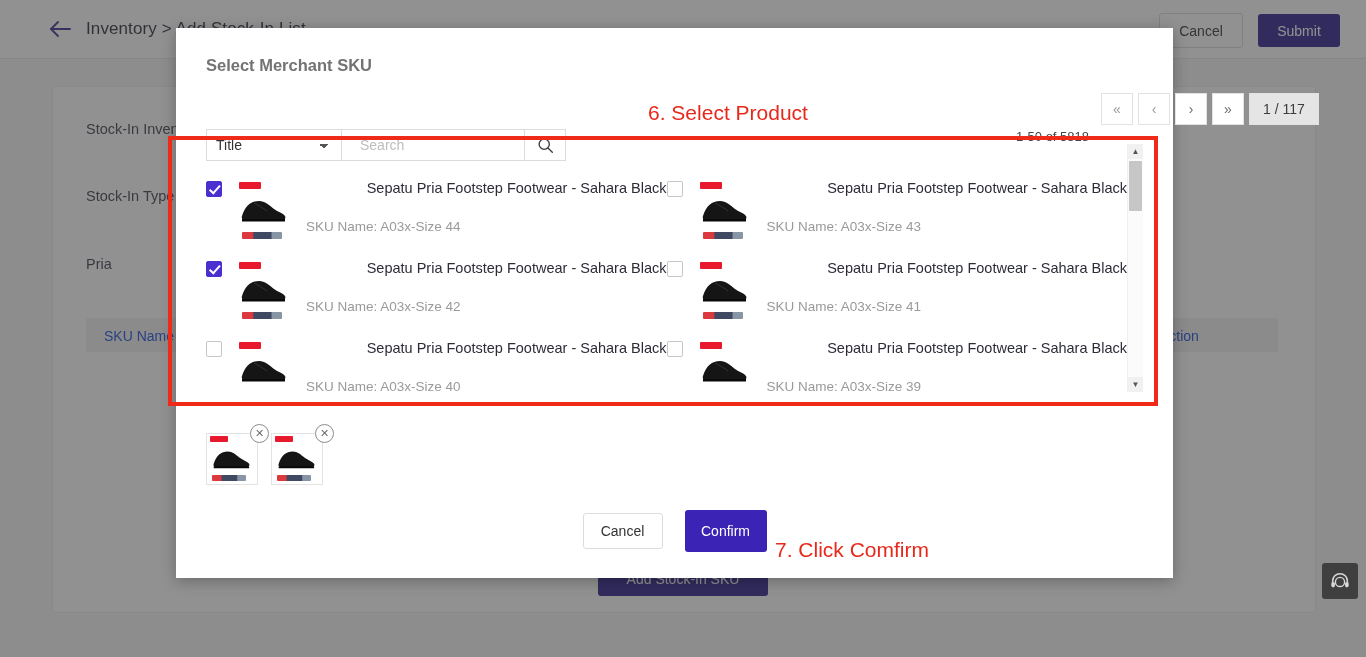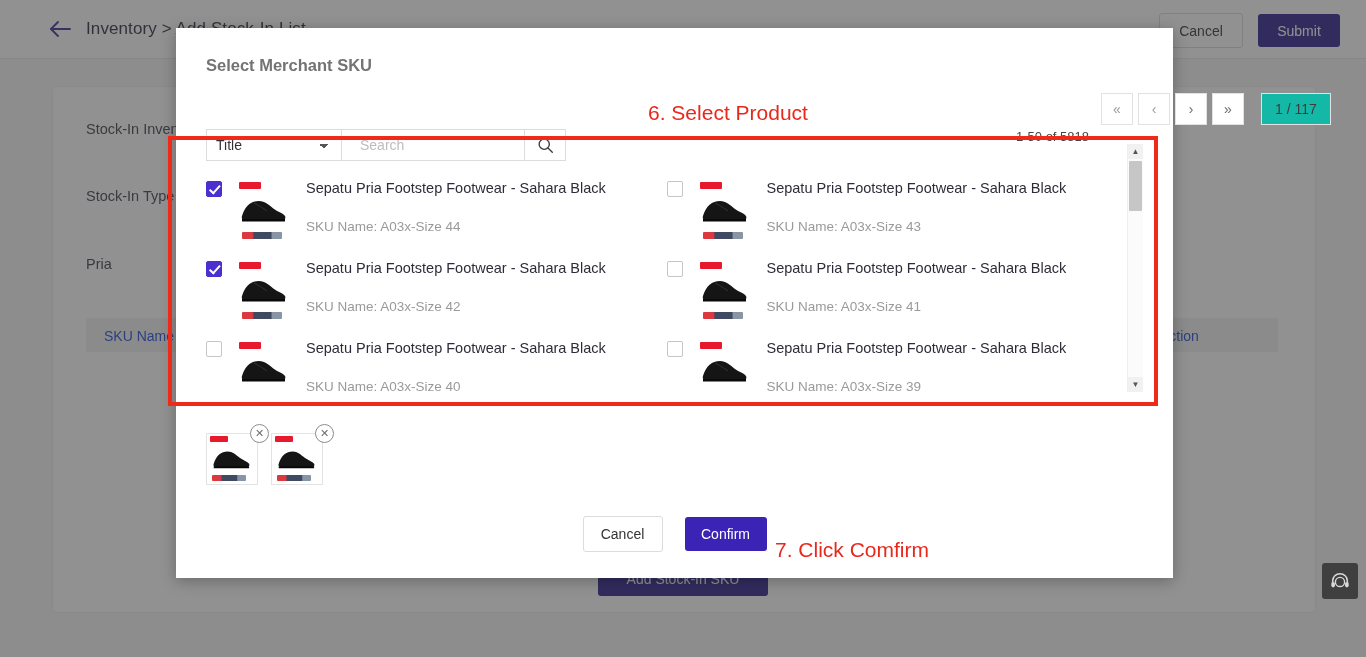--- a/index.html
+++ b/index.html
@@ -231,24 +231,24 @@
     width: 32px; height: 32px;
     border: 1px solid #e2e2e2;
     background: #fff;
     display: flex; align-items: center; justify-content: center;
     font-size: 14px;
     color: #9a9a9a;
     box-sizing: border-box;
   }
   .pager-btn.active { color: #6b6b6b; }
   .pager-page {
-    margin-left: 12px;
+    margin-left: 0;
     width: 70px; height: 32px;
     border: 1px solid #e2e2e2;
-    background: #14b8a6;
+    background: #e5e5e5;
     display: flex; align-items: center; justify-content: center;
     font-size: 14px;
     color: #3d3d3d;
     box-sizing: border-box;
   }
 
   
   .list-wrap {
     position: absolute;
     left: 30px; top: 116px;
@@ -321,20 +321,21 @@
     margin-left: 14px;
     margin-top: 26px;
     flex: 1 1 auto;
     min-width: 0;
   }
   .sku-title {
     font-size: 14.5px;
     color: #2d2d3a;
     line-height: 19px;
     white-space: nowrap;
+    text-align: right;
   }
   .sku-sub {
     font-size: 13.5px;
     color: #9a9a9a;
     line-height: 19px;
     margin-top: 19px;
     white-space: nowrap;
   }
 
   
@@ -425,21 +426,21 @@
     width: 78px; height: 34px;
     border: 1px solid #dcdcdc;
     background: #fff;
     border-radius: 3px;
     font-size: 14px;
     color: #333;
     display: flex; align-items: center; justify-content: center;
     font-family: "Liberation Sans", sans-serif;
   }
   .btn-confirm {
-    width: 82px; height: 34px;
+    width: 82px; height: 42px;
     background: #3b23b5;
     border: none;
     border-radius: 3px;
     font-size: 14px;
     color: #fff;
     display: flex; align-items: center; justify-content: center;
     font-family: "Liberation Sans", sans-serif;
   }
 
   .shoe { position: absolute; left: 4px; top: 12px; }

